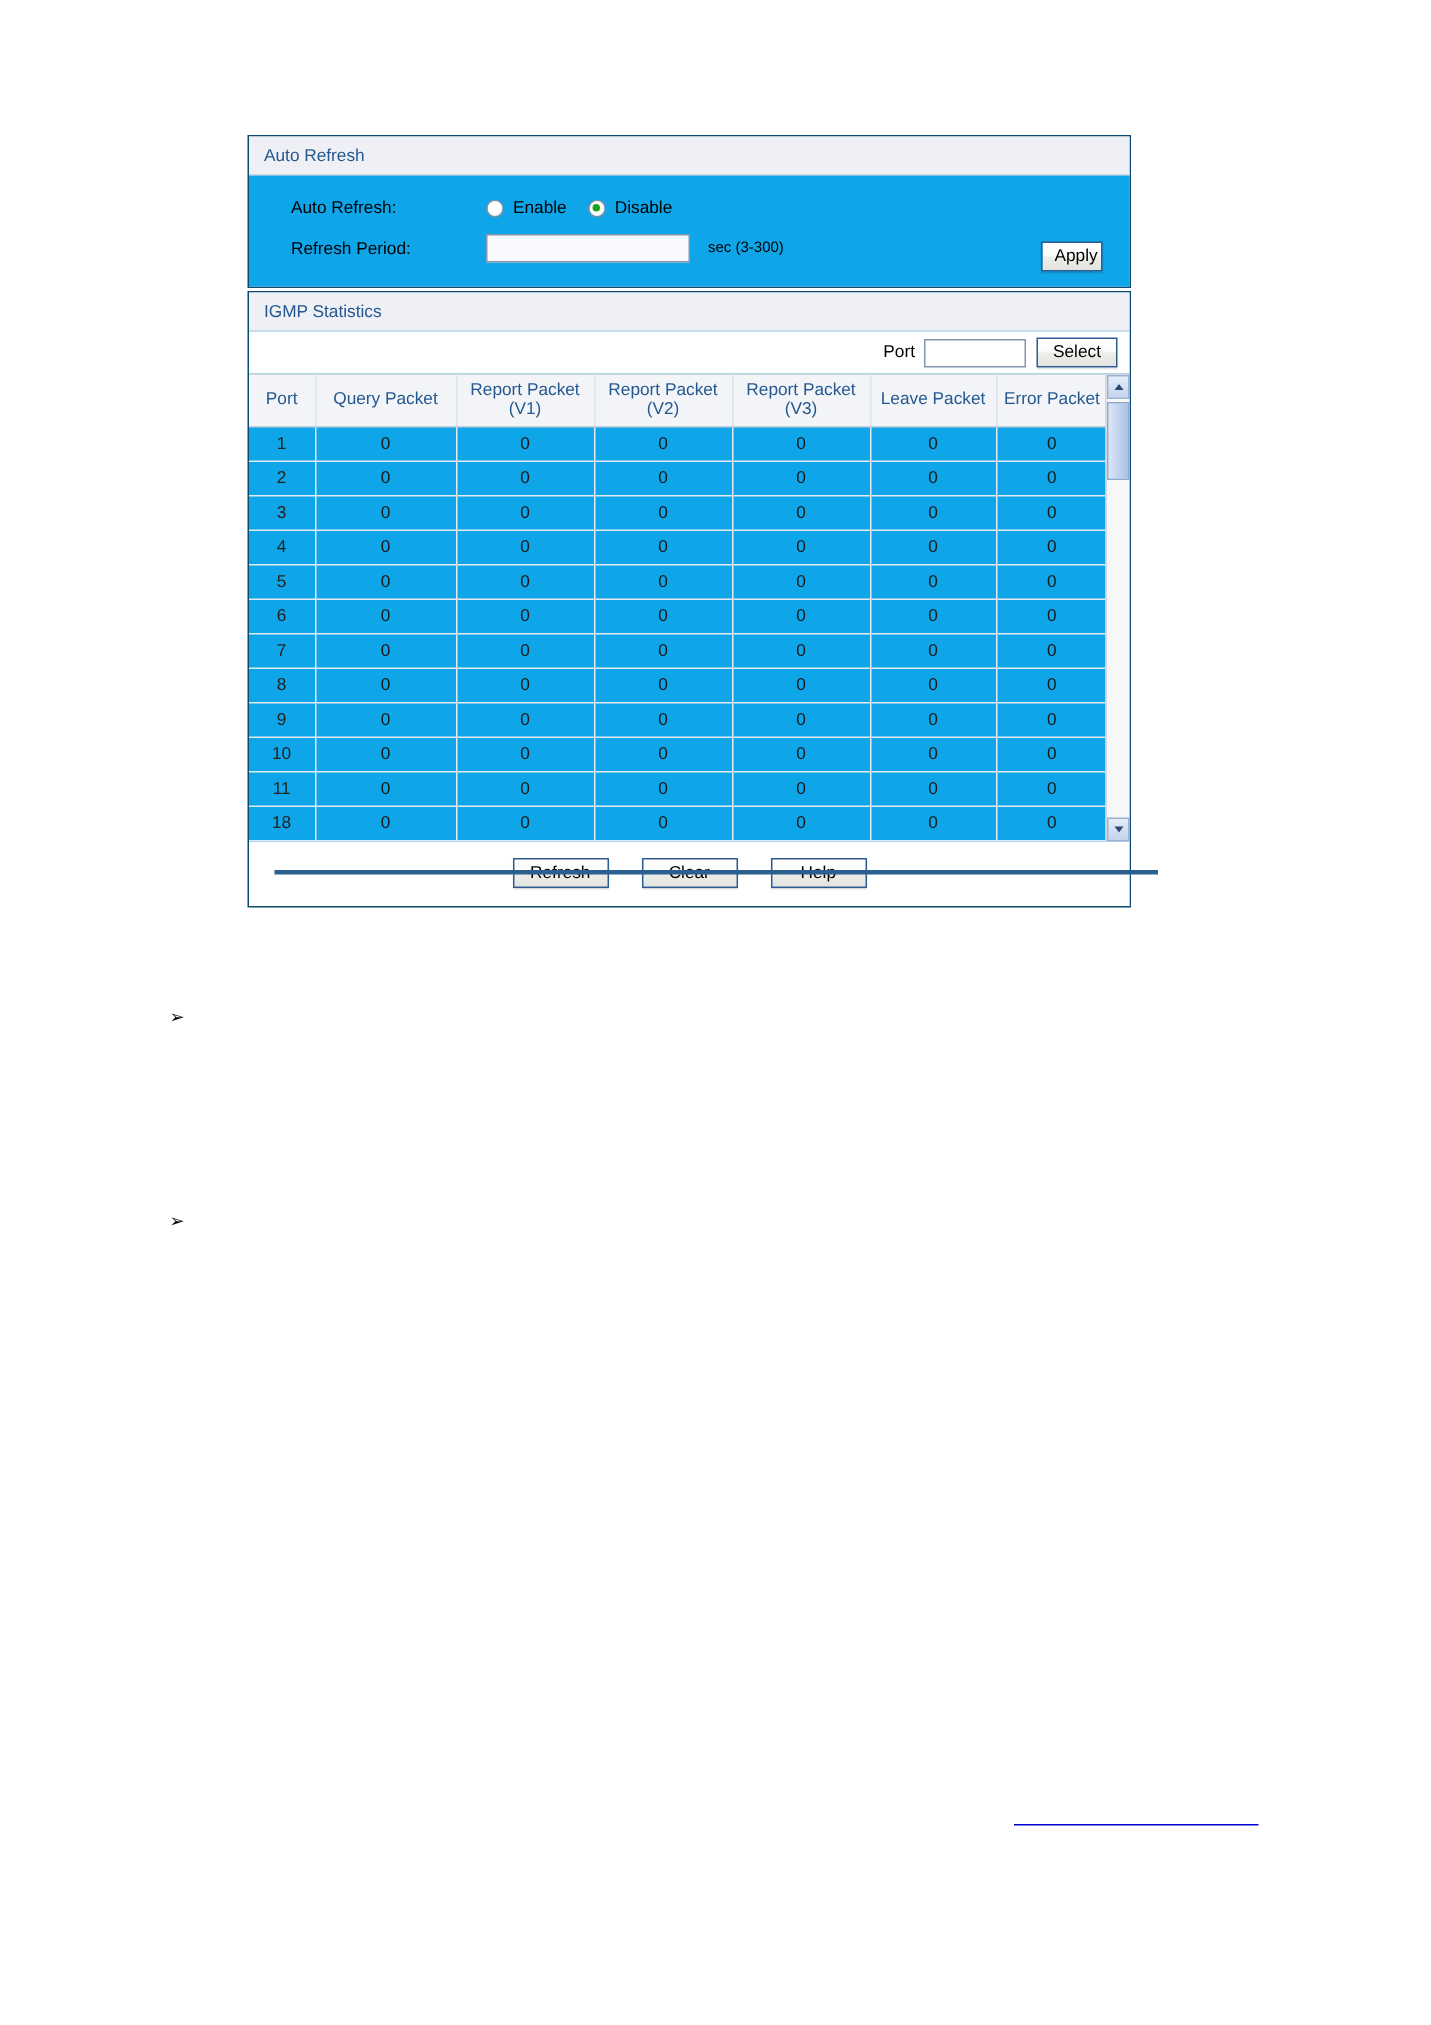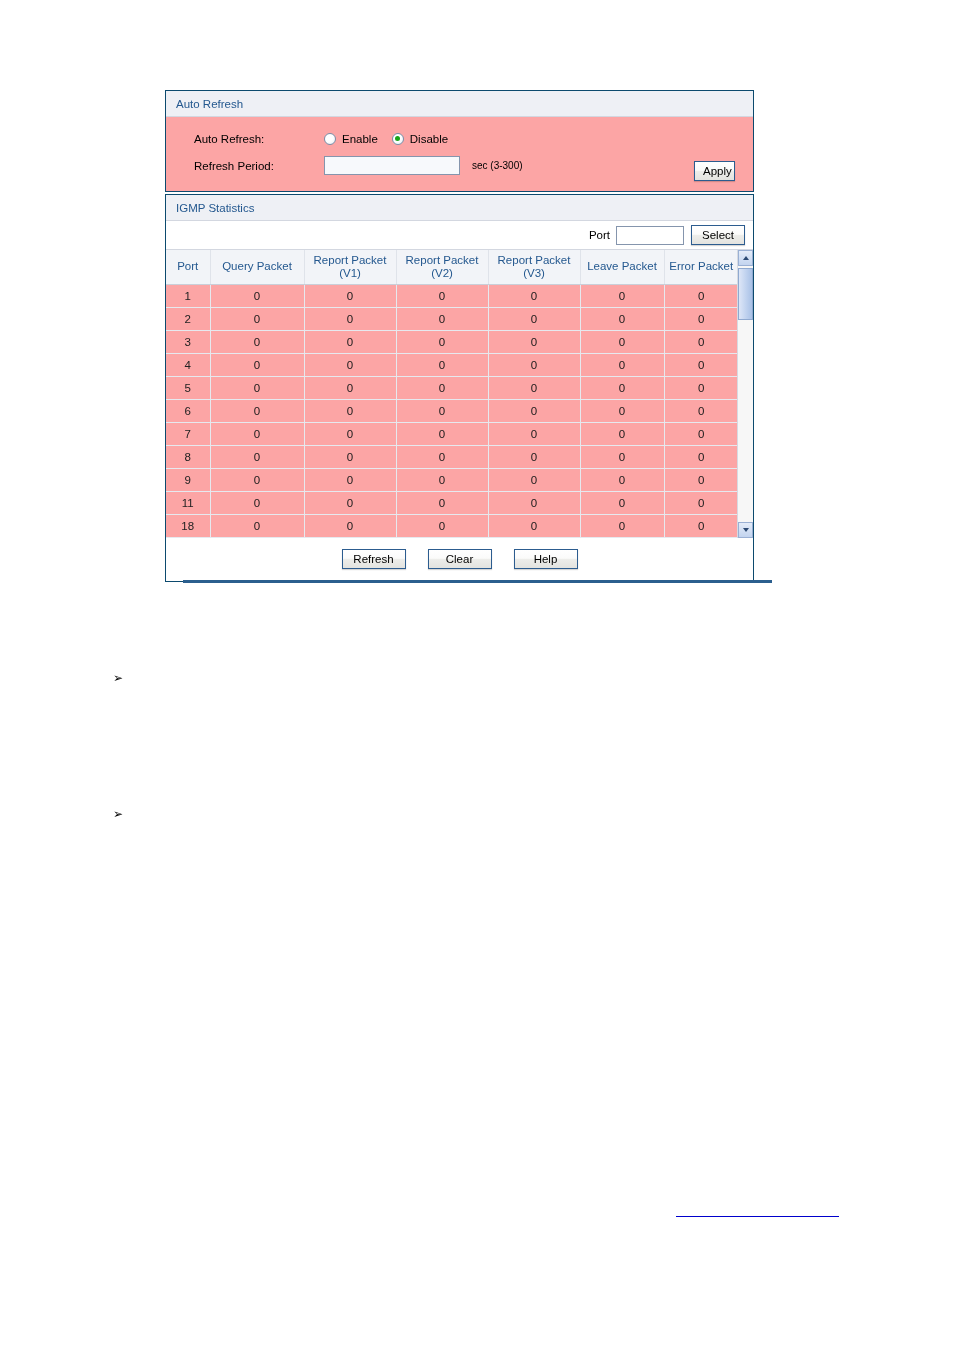--- a/index.html
+++ b/index.html
@@ -29,21 +29,21 @@
   .panel-title {
     height: 26px;
     line-height: 26px;
     padding-left: 10px;
     background: #eef0f5;
     border-bottom: 1px solid #d3d7e0;
     color: #24588f;
     font-size: 11.5px;
   }
   .panel-body {
-    background: #fca5a5;
+    background: #0ea5e9;
     padding: 0;
   }
 
   
   .ar-form {
     position: relative;
     padding: 8px 0 12px 0;
     min-height: 68px;
   }
   .form-row {
@@ -410,20 +410,29 @@
                 <tr>
                   <td class="col-port">9</td>
                   <td>0</td>
                   <td>0</td>
                   <td>0</td>
                   <td>0</td>
                   <td>0</td>
                   <td>0</td>
                 </tr>
                 <tr>
+                  <td class="col-port">10</td>
+                  <td>0</td>
+                  <td>0</td>
+                  <td>0</td>
+                  <td>0</td>
+                  <td>0</td>
+                  <td>0</td>
+                </tr>
+                <tr>
                   <td class="col-port">11</td>
                   <td>0</td>
                   <td>0</td>
                   <td>0</td>
                   <td>0</td>
                   <td>0</td>
                   <td>0</td>
                 </tr>
                 <tr>
                   <td class="col-port">18</td>

